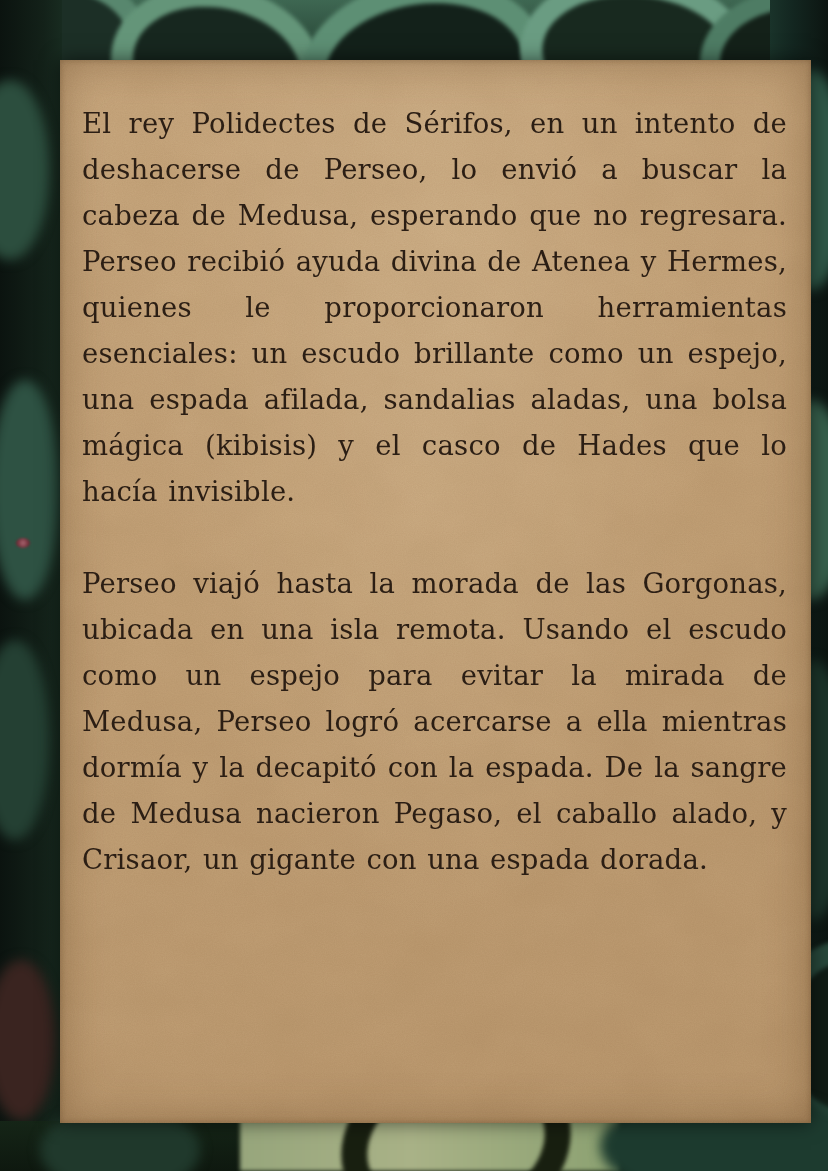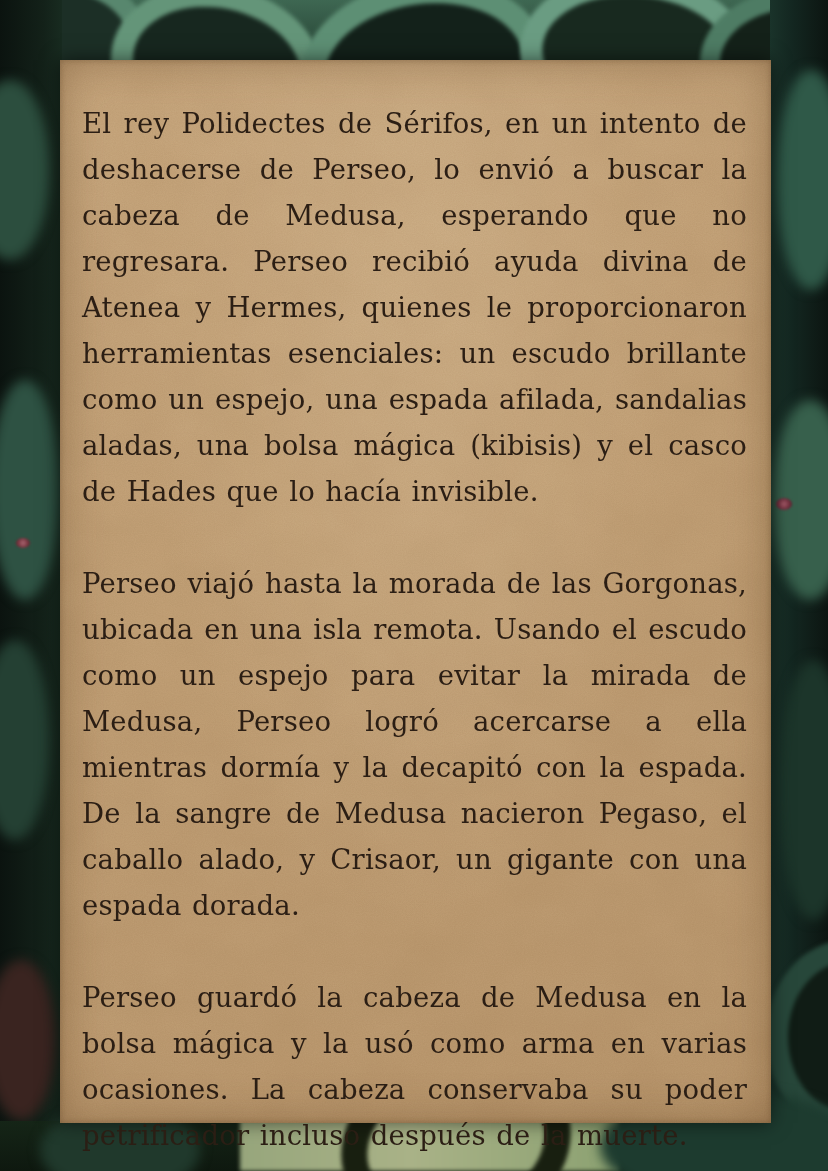--- a/index.html
+++ b/index.html
@@ -27,20 +27,21 @@
   
   .parchment{
     position:absolute;left:60px;top:60px;width:711px;height:1063px;
     background:
       radial-gradient(ellipse at 50% 18%, #d0b28a 0%, rgba(208,178,138,0) 55%),
       linear-gradient(160deg,#cbab82 0%,#c5a47a 45%,#bd9b71 100%);
     box-shadow:
       inset 0 0 46px rgba(92,60,28,.40),
       inset 0 0 6px rgba(70,45,20,.35),
       0 0 18px rgba(0,0,0,.55);
+    padding-left: 40px;
   }
   .paper-noise{position:absolute;left:0;top:0;width:100%;height:100%;
     opacity:.5;mix-blend-mode:multiply;pointer-events:none;}
   .text-block{
     position:absolute;left:0;top:0;width:100%;height:100%;
     box-sizing:border-box;
     padding:40px 24px 30px 22px;
     color:var(--ink,#2b1e14);
   }
   .text-block p{
@@ -100,17 +101,16 @@
           <feTurbulence type="fractalNoise" baseFrequency="0.015 0.02" numOctaves="3" seed="11"></feTurbulence>
         <feColorMatrix type="matrix" values="0 0 0 0 0.45  0 0 0 0 0.33  0 0 0 0 0.20  0 0 0 0.22 0"></feColorMatrix>
         </filter>
       <rect width="100%" height="100%" filter="url(#mottle)"></rect>
       <rect width="100%" height="100%" filter="url(#grain)"></rect>
     </svg>
 
     <div class="text-block" style="color: rgb(43, 30, 20);">
       <p>El rey Polidectes de Sérifos, en un intento de deshacerse de Perseo, lo envió a buscar la cabeza de Medusa, esperando que no regresara. Perseo recibió ayuda divina de Atenea y Hermes, quienes le proporcionaron herramientas esenciales: un escudo brillante como un espejo, una espada afilada, sandalias aladas, una bolsa mágica (kibisis) y el casco de Hades que lo hacía invisible.</p>
       <p>Perseo viajó hasta la morada de las Gorgonas, ubicada en una isla remota. Usando el escudo como un espejo para evitar la mirada de Medusa, Perseo logró acercarse a ella mientras dormía y la decapitó con la espada. De la sangre de Medusa nacieron Pegaso, el caballo alado, y Crisaor, un gigante con una espada dorada.</p>
-      <p>Perseo guardó la cabeza de Medusa en la bolsa mágica y la usó como arma en varias ocasiones. La cabeza conservaba su poder petrificador incluso después de la muerte.</p>
     </div>
   </div>
 
 </div>
 
 </body></html>

